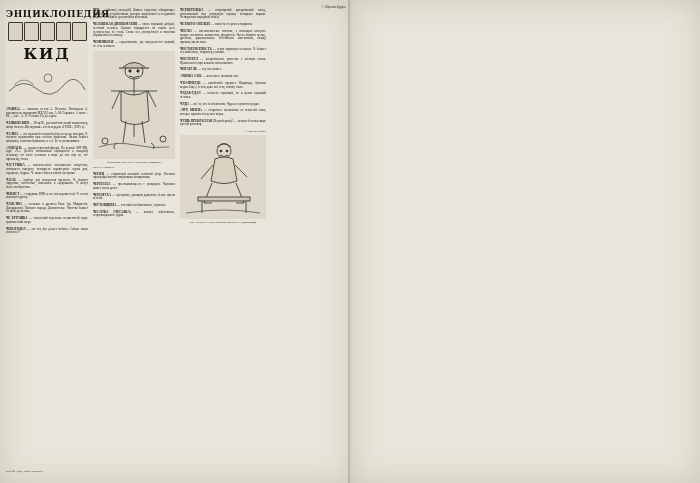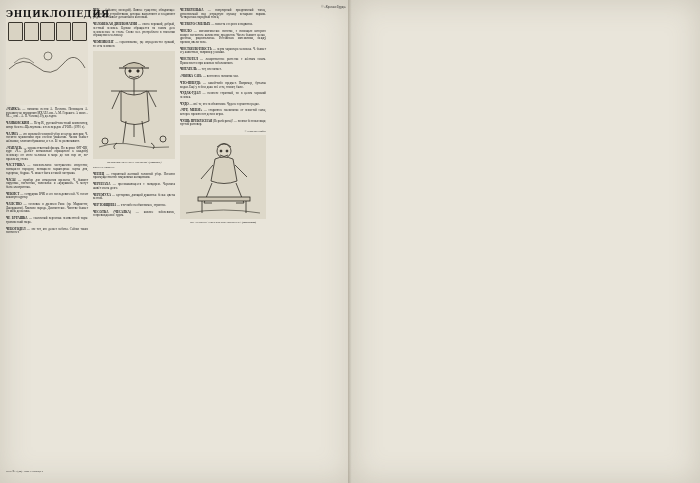--- a/index.html
+++ b/index.html
@@ -77,20 +77,21 @@
         <div class="lcol">
           <div class="enc-logo">
             <div class="enc-word">ЭНЦИКЛОПЕДИЯ</div>
             <div class="enc-blocks">
               <div></div>
                 <div></div>
                 <div></div>
                 <div></div>
                 <div></div>
             </div>
+            <div class="enc-kid">КИД</div>
             <svg class="sketch" width="82" height="30" style="display:block;margin-top:2px">
               <path d="M3 26 q14 -14 28 -2 t26 -3 t22 4" stroke="#3b372e" fill="none" stroke-width=".7"></path>
               <path d="M8 20 q10 -10 20 0" stroke="#3b372e" fill="none" stroke-width=".5"></path>
               <circle cx="42" cy="13" r="4" stroke="#3b372e" fill="none" stroke-width=".6"></circle>
             </svg>
           </div>
 
           <div class="entry tiny"><b>«ЧАЙКА»</b> <span>— название песни А. Пехтина. Посвящена А. кузьмину ко вниманию МХАТА им. А. М. Горького. А моих – М—, она – А. П. Чехова). Ну да ладно.</span></div>
           <div class="entry tiny"><b>ЧАЙКОВСКИЙ</b> <span>— Пётр И., русский-советский композитор, автор балета «Щелкунчик» и телепередач «ГРОП» (1991 г.).</span></div>
           <div class="entry tiny"><b>ЧАЛМА</b> <span>— это мужской головной убор из куска материи, Ч. носится мужчинами при особом уважении. Чалма бывает шёлковая, хлопчатобумажная, и т. п. Её не развязывают.</span></div>

